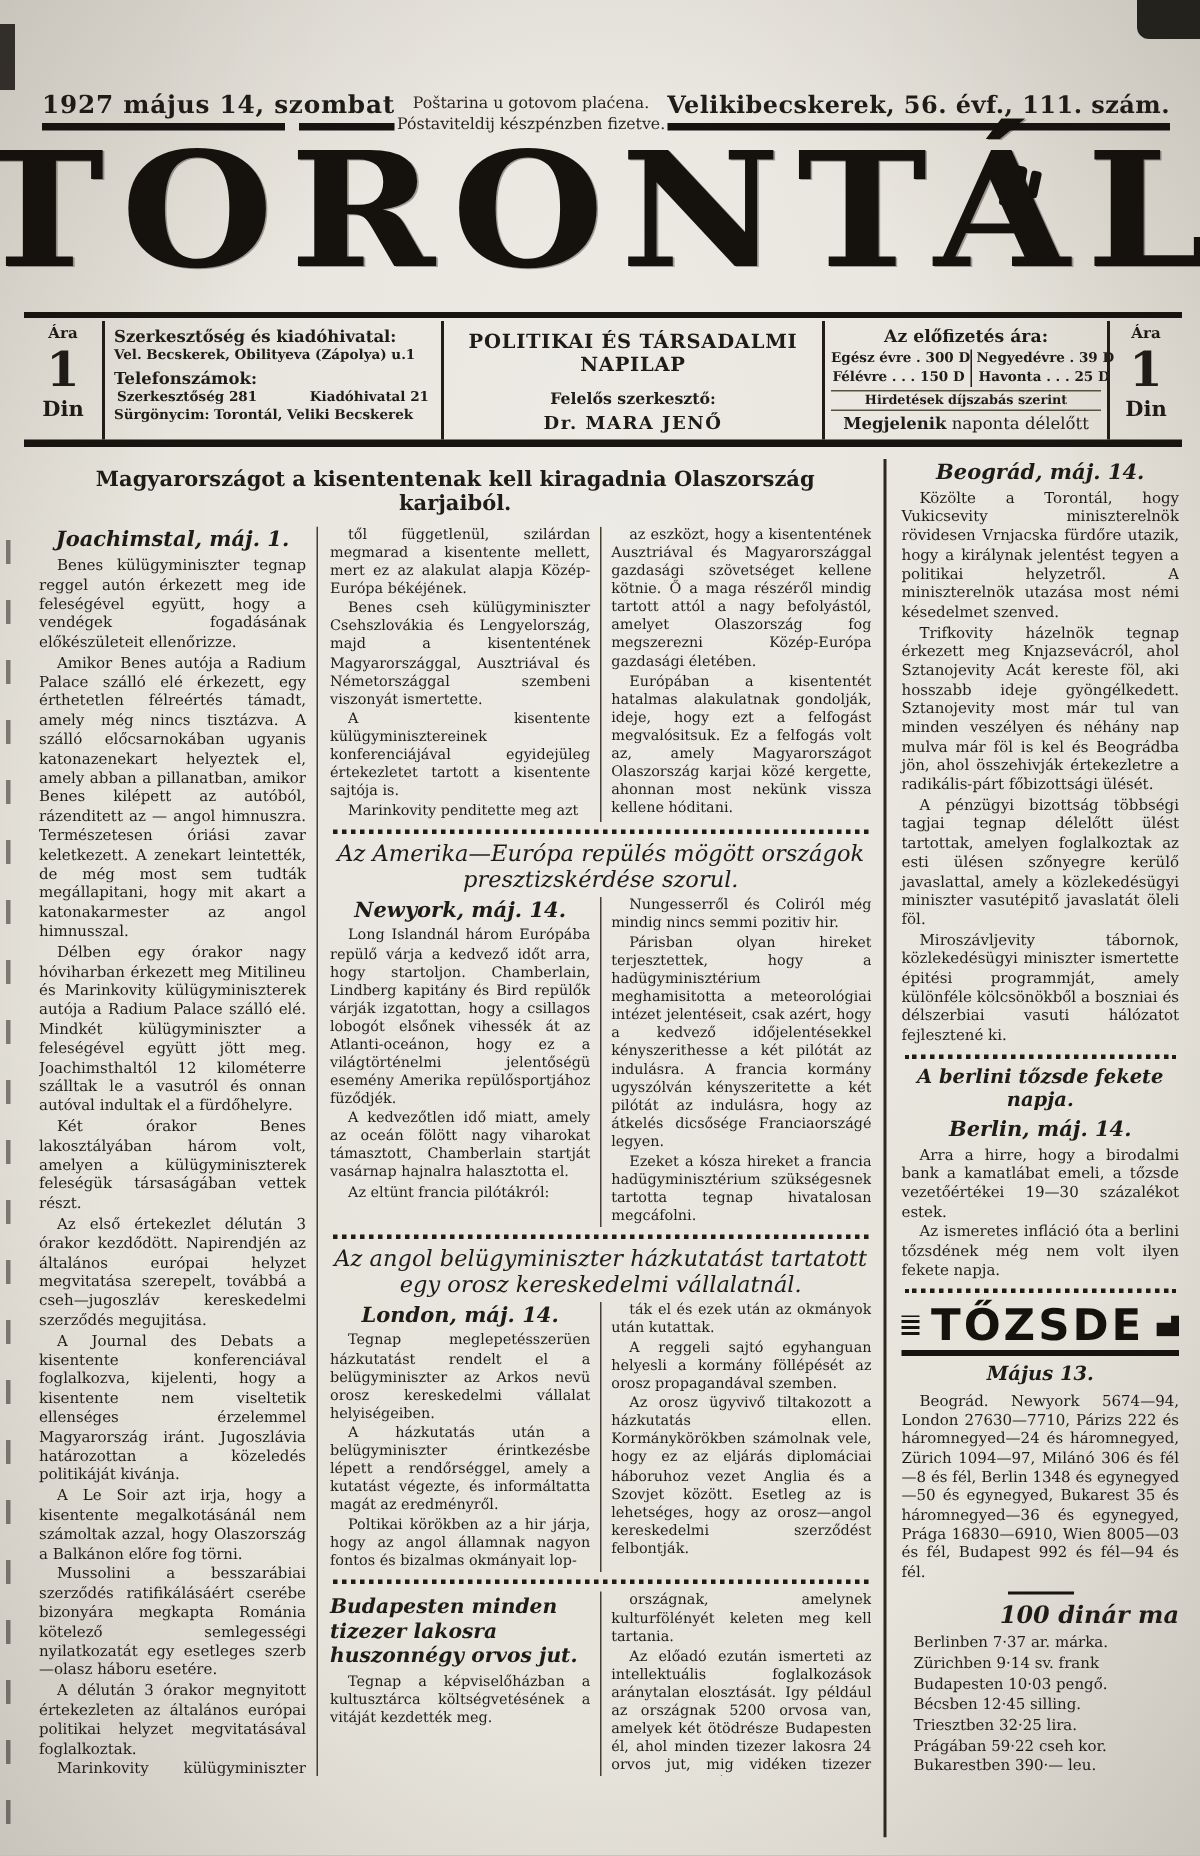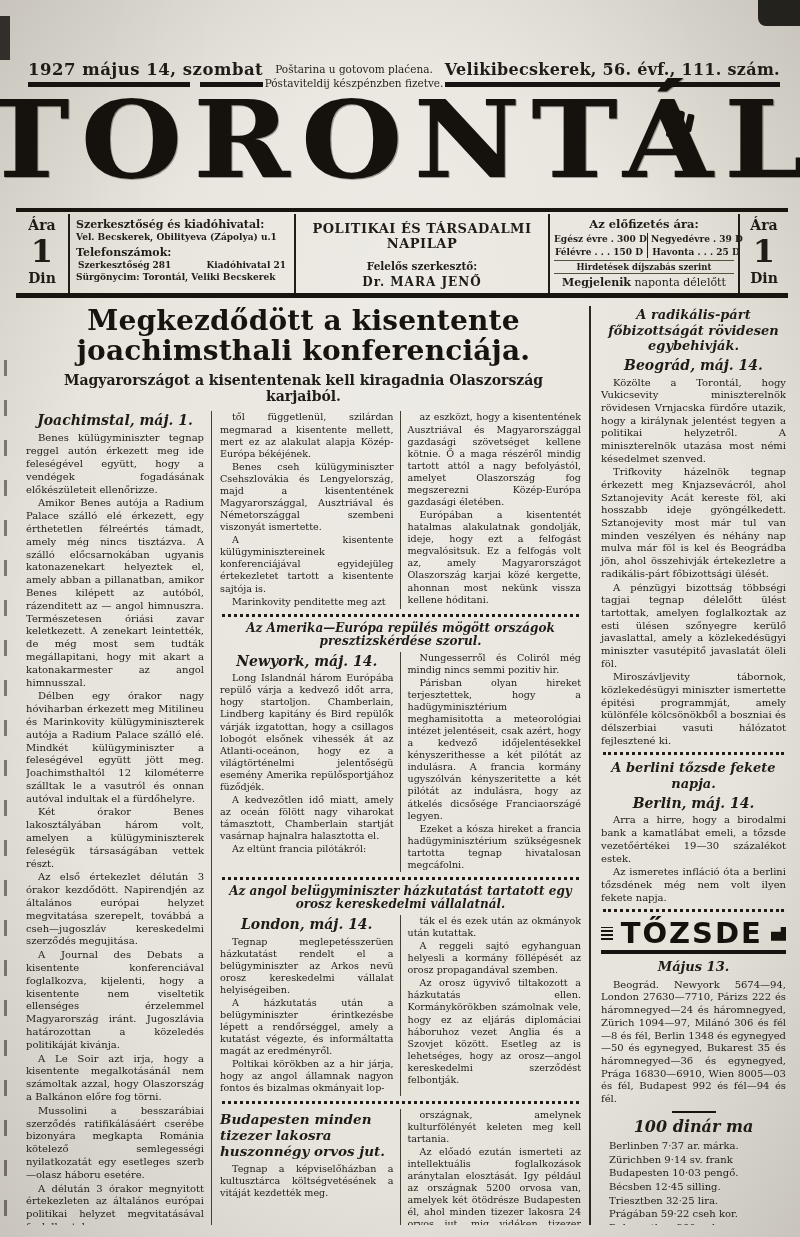--- a/index.html
+++ b/index.html
@@ -32,21 +32,21 @@
   .masthead { position:absolute; top:84px; left:0; right:0; margin:0; text-align:center;
     font-size:106px; line-height:1.05; font-weight:bold; letter-spacing:10px; color:#15110c;
     transform:scaleX(1.1); transform-origin:center; text-shadow:1px 1px 0 rgba(20,15,10,.35); }
   .rule-masthead { position:absolute; top:208px; left:16px; right:12px; height:4px; background:#181410; }
 
   
   .infobar { position:absolute; top:214px; left:16px; right:12px; height:84px; display:flex;
     border-bottom:5px solid #181410; box-sizing:border-box; }
   .vdiv { width:2px; background:#221d17; margin:0 0; }
   .price-cell { width:52px; text-align:center; padding-top:3px; }
-  .price-cell .lbl { font-weight:bold; font-size:14px; }
+  .price-cell .lbl { font-weight:bold; font-size:10px; }
   .price-cell .val { font-weight:bold; font-size:32px; line-height:1; margin-top:2px; }
   .price-cell .unit { font-weight:bold; font-size:14px; margin-top:3px;text-align:center; }
   .price-cell.right { width:48px; }
   .office-cell { width:224px; text-align:left; font-size:9px; padding:4px 6px; box-sizing:border-box; line-height:1.3; }
   .office-cell .t1 { font-weight:bold; font-size:11px; }
   .office-cell .t2 { font-weight:bold; font-size:9px; }
   .office-cell .t3 { font-weight:bold; font-size:11px; margin-top:2px; }
   .office-row { display:flex; justify-content:space-between; font-weight:bold; padding:0 2px; }
   .office-cell .t5 { font-weight:bold; }
   .napilap-cell { flex:1; text-align:center; padding-top:7px; }
@@ -77,36 +77,36 @@
 
   .para { margin:0 0 1px 0; text-indent:12px; text-align:justify; }
   .dateline { text-align:center; font-style:italic; font-weight:bold; font-size:14px; margin:1px 0 2px; }
 
   .cont-row { display:flex; }
   .cont-row .c2 { width:50%; box-sizing:border-box; padding-right:6px; border-right:1px solid #453e33; }
   .cont-row .c3 { width:50%; box-sizing:border-box; padding-left:7px; }
 
   .dotsep { border-top:3px dotted #221c15; height:0; margin:5px 2px 5px; }
 
-  .mid-headline { font-size:12px; font-weight:bold; font-style:italic; text-align:center; line-height:1.12; margin:2px 0 3px; }
+  .mid-headline { font-size:15px; font-weight:normal; font-style:italic; text-align:center; line-height:1.12; margin:2px 0 3px; }
   .sub-cols { display:flex; }
   .sub-cols .sl { width:50%; box-sizing:border-box; padding-right:6px; border-right:1px solid #453e33; }
   .sub-cols .sr { width:50%; box-sizing:border-box; padding-left:7px; }
   .bud-headline { font-size:13.5px; font-weight:bold; font-style:italic; text-align:left; line-height:1.2; margin:2px 0 4px; }
 
   .rc-headline { font-size:13px; font-weight:bold; font-style:italic; text-align:center; line-height:1.2; margin:1px 0 3px; }
 
   .tozsde-head { display:flex; align-items:center; justify-content:center; gap:8px; border-bottom:4px solid #17130f; padding:2px 0 2px; margin-top:3px; }
   .tz-title { font-family:"DejaVu Sans", sans-serif; font-weight:bold; font-size:29px; letter-spacing:2px; line-height:1; color:#15110c; }
   .tz-orn-l { width:20px; height:13px; background:repeating-linear-gradient(0deg,#17130f 0 2px, rgba(0,0,0,0) 2px 4px); }
   .tz-orn-r { width:26px; height:14px; background:#17130f; clip-path:polygon(0 35%,65% 35%,65% 0,100% 0,100% 100%,0 100%); }
   .tz-date { font-weight:bold; font-style:italic; text-align:center; font-size:13px; margin:5px 0 3px; }
   .rates { margin:0; text-indent:12px; text-align:justify; }
   .shortrule { width:44px; border-top:2px solid #17130f; margin:5px auto 4px; }
-  .dinar-title { font-weight:bold; font-style:italic; text-align:center; font-size:16px; margin:1px 0 3px; }
+  .dinar-title { font-weight:bold; font-style:italic; text-align:right; font-size:16px; margin:1px 0 3px; }
   .dinar-line { margin:0 0 1px 8px; text-indent:0; text-align:left; }
 </style>
 </head>
 <body>
 
 <div class="page">
 
   <div class="art-tl"></div>
   <div class="art-tr"></div>
   <div class="art-apos"></div>
@@ -174,21 +174,20 @@
     <div class="price-cell right">
       <div class="lbl">Ára</div>
       <div class="val">1</div>
       <div class="unit">Din</div>
     </div>
   </div>
 
   <div class="content">
 
     <div class="main-left">
-      <div class="main-headline">Megkezdődött a kisentente joachimsthali konferenciája.</div>
       <div class="main-subhead">Magyarországot a kisententenak kell kiragadnia Olaszország karjaiból.</div>
 
       <div class="body-columns">
         <div class="col1">
           <div class="dateline">Joachimstal, máj. 1.</div>
           <div>
               <p class="para">Benes külügyminiszter tegnap reggel autón érkezett meg ide feleségével együtt, hogy a vendégek fogadásának előkészületeit ellenőrizze.</p>
               <p class="para">Amikor Benes autója a Radium Palace szálló elé érkezett, egy érthetetlen félreértés támadt, amely még nincs tisztázva. A szálló előcsarnokában ugyanis katonazenekart helyeztek el, amely abban a pillanatban, amikor Benes kilépett az autóból, rázenditett az — angol himnuszra. Természetesen óriási zavar keletkezett. A zenekart leintették, de még most sem tudták megállapitani, hogy mit akart a katonakarmester az angol himnusszal.</p>
               <p class="para">Délben egy órakor nagy hóviharban érkezett meg Mitilineu és Marinkovity külügyminiszterek autója a Radium Palace szálló elé. Mindkét külügyminiszter a feleségével együtt jött meg. Joachimsthaltól 12 kilométerre szálltak le a vasutról és onnan autóval indultak el a fürdőhelyre.</p>
               <p class="para">Két órakor Benes lakosztályában három volt, amelyen a külügyminiszterek feleségük társaságában vettek részt.</p>
@@ -273,21 +272,20 @@
                 </div>
             </div>
           </section>
         </div>
       </div>
     </div>
 
     <aside class="col-right">
 
       <section>
-        <h2 class="rc-headline">A radikális-párt főbizottságát rövidesen egybehivják.</h2>
         <div class="dateline">Beográd, máj. 14.</div>
         <div>
             <p class="para">Közölte a Torontál, hogy Vukicsevity miniszterelnök rövidesen Vrnjacska fürdőre utazik, hogy a királynak jelentést tegyen a politikai helyzetről. A miniszterelnök utazása most némi késedelmet szenved.</p>
             <p class="para">Trifkovity házelnök tegnap érkezett meg Knjazsevácról, ahol Sztanojevity Acát kereste föl, aki hosszabb ideje gyöngélkedett. Sztanojevity most már tul van minden veszélyen és néhány nap mulva már föl is kel és Beográdba jön, ahol összehivják értekezletre a radikális-párt főbizottsági ülését.</p>
             <p class="para">A pénzügyi bizottság többségi tagjai tegnap délelőtt ülést tartottak, amelyen foglalkoztak az esti ülésen szőnyegre kerülő javaslattal, amely a közlekedésügyi miniszter vasutépitő javaslatát öleli föl.</p>
             <p class="para">Miroszávljevity tábornok, közlekedésügyi miniszter ismertette épitési programmját, amely különféle kölcsönökből a boszniai és délszerbiai vasuti hálózatot fejlesztené ki.</p>
           </div>
       </section>
 
       <div class="dotsep"></div>

